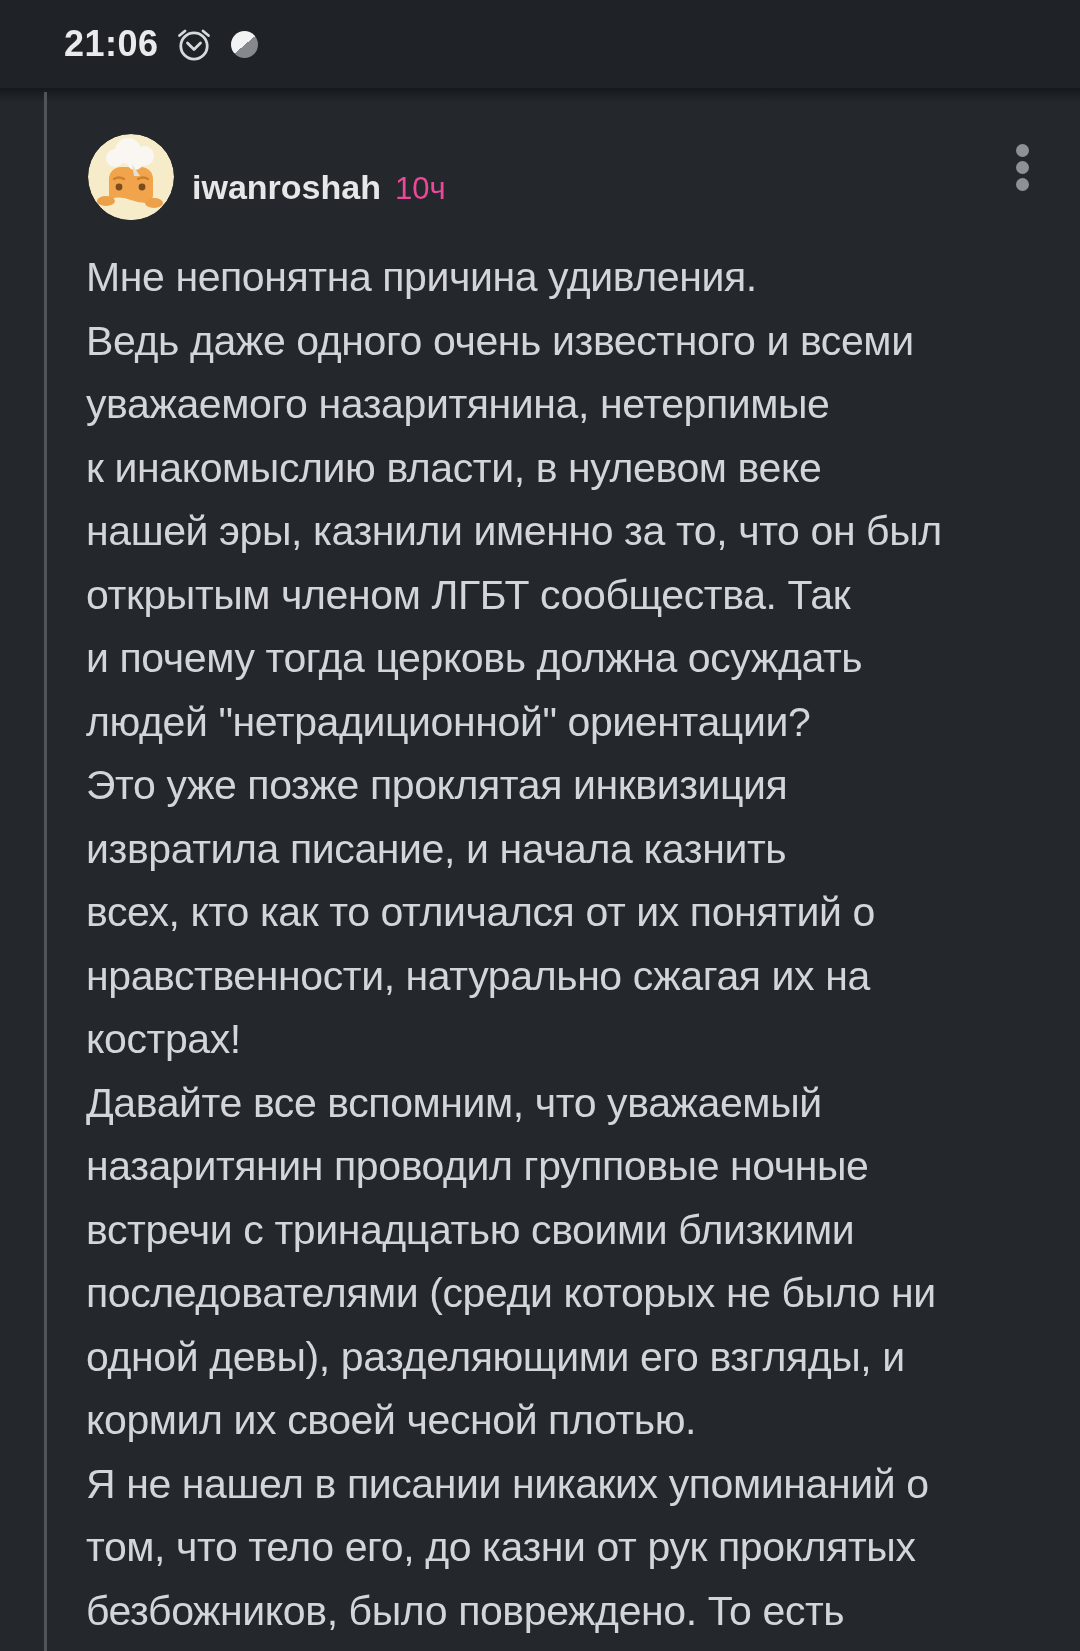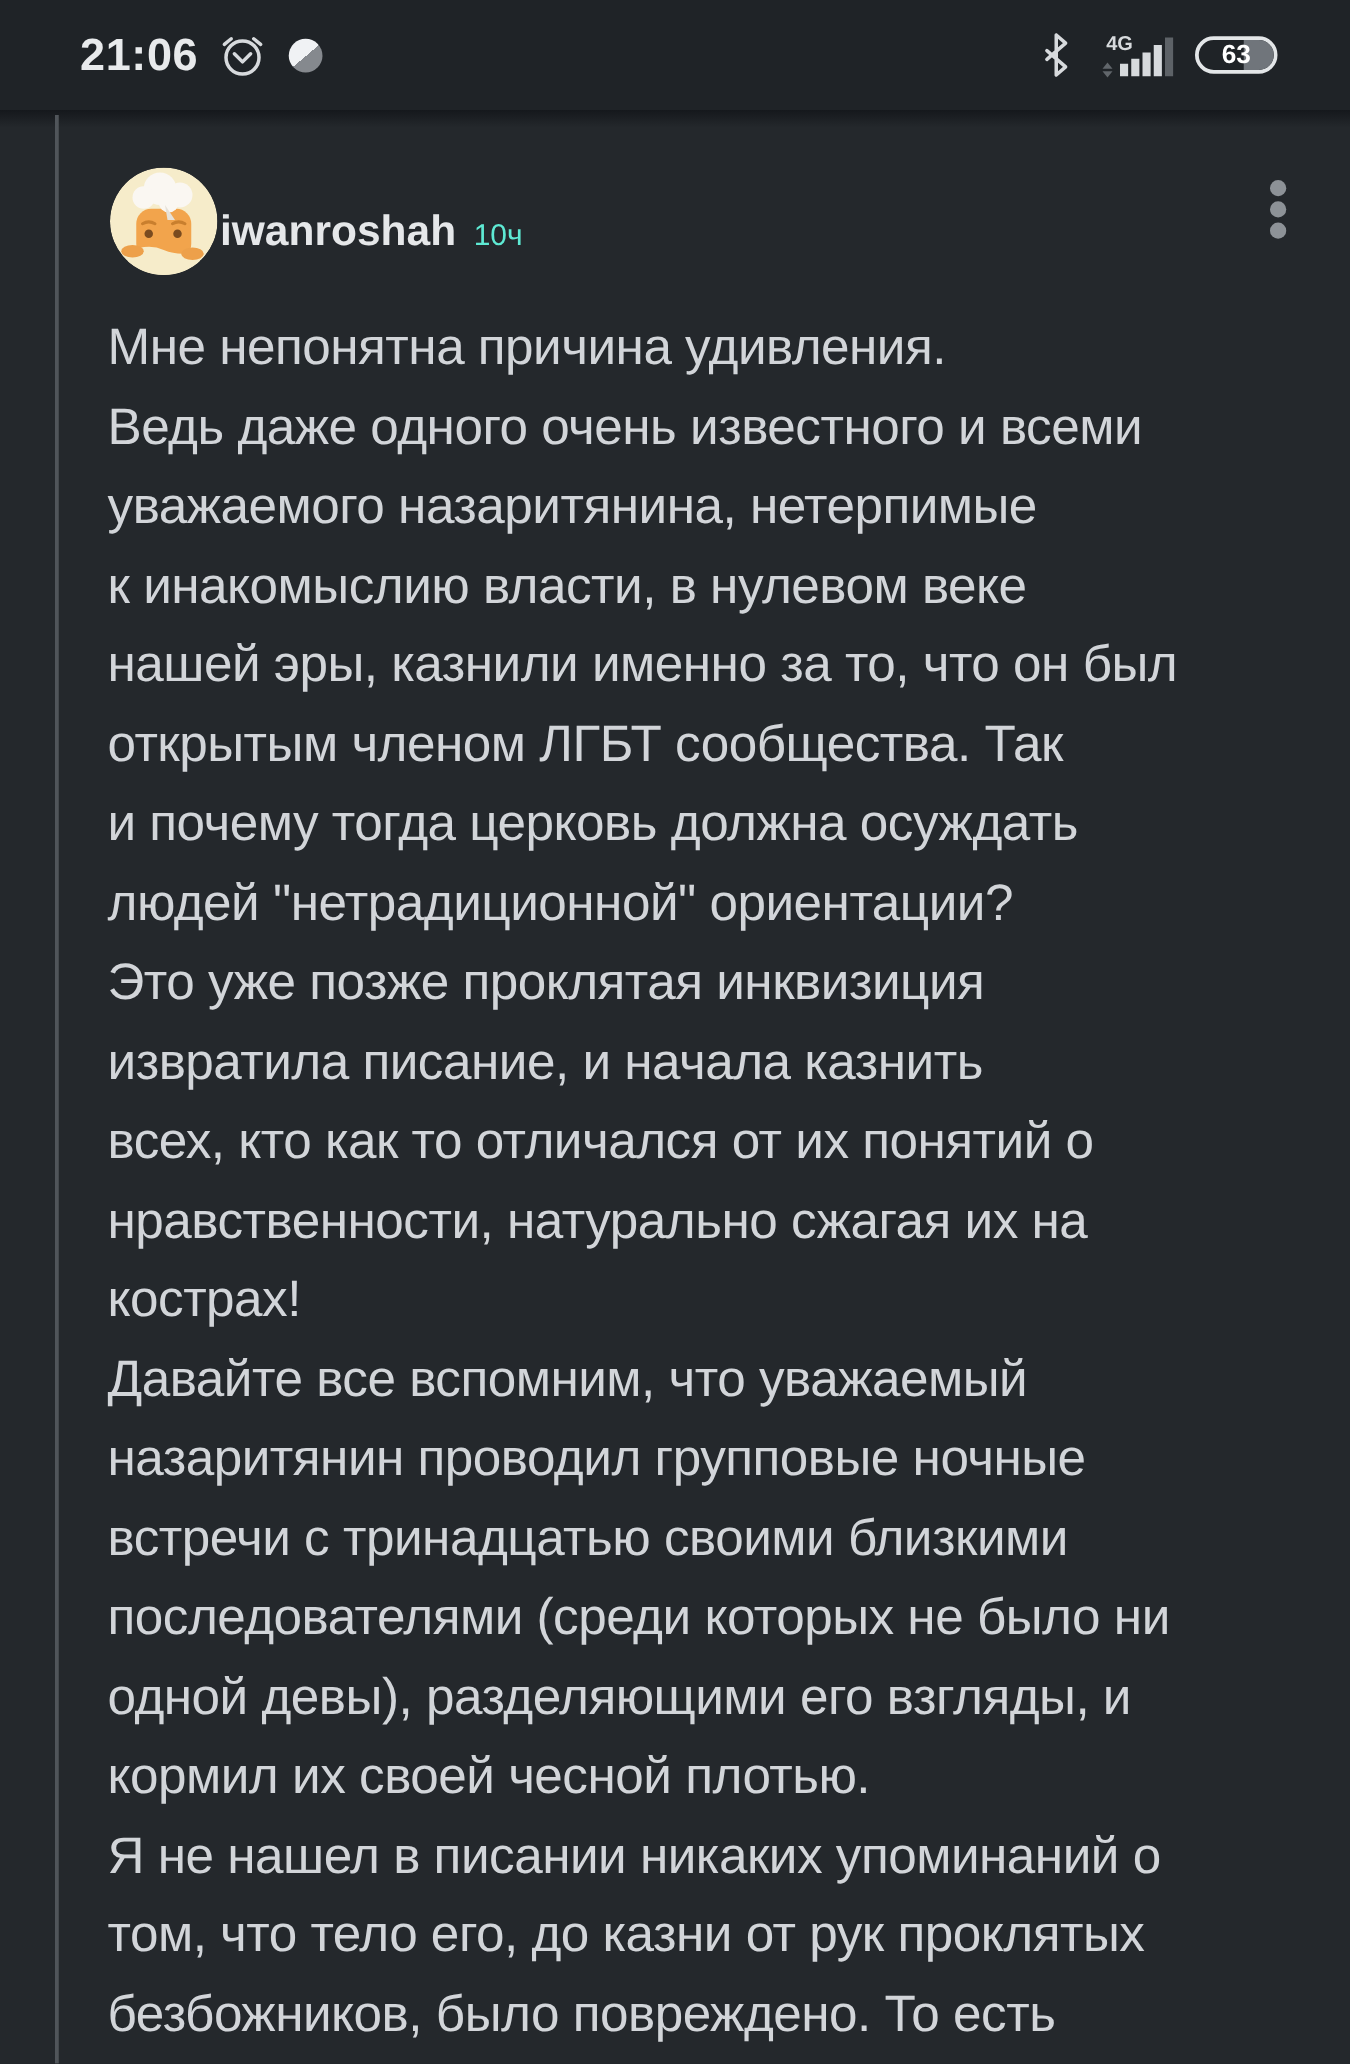--- a/index.html
+++ b/index.html
@@ -57,24 +57,24 @@
   
   .thread-line {
     position: absolute; left: 44px; top: 92px; bottom: 0; width: 3px;
     background: #50555a;
   }
   .avatar {
     position: absolute; left: 88px; top: 134px;
     width: 86px; height: 86px; border-radius: 50%; overflow: hidden;
     cursor: pointer;
   }
-  .header-text { position: absolute; left: 176px; top: 120px; }
+  .header-text { position: absolute; left: 192px; top: 120px; }
   .row1 { display: flex; align-items: baseline; line-height: 42px; }
   .username { font-size: 34px; font-weight: 700; color: #e5e7e9; cursor: pointer; }
-  .time-ago { font-size: 24px; color: #5eead4; margin-left: 14px; margin-top: 48px; }
+  .time-ago { font-size: 31px; color: #ec4899; margin-left: 14px; margin-top: 48px; }
   .row2 { margin-top: 5px; line-height: 38px; font-size: 31px; }
   .reply-prefix { color: #75787c; }
   .reply-target { color: #909398; font-weight: 700; margin-left: 8px; cursor: pointer; }
 
   .kebab {
     position: absolute; left: 1006px; top: 138px;
     padding: 6px 10px; cursor: pointer;
     display: flex; flex-direction: column; align-items: center;
   }
   .kebab i {
@@ -100,43 +100,20 @@
       <span class="sb-time">21:06</span>
       <span class="sb-alarm">
         <svg width="38" height="38" viewBox="0 0 38 38" fill="none">
           <circle cx="19" cy="21" r="13.2" stroke="#d7dadd" stroke-width="2.8"></circle>
           <path d="M10 6 L4.5 10.5" stroke="#d7dadd" stroke-width="2.8" stroke-linecap="round"></path>
           <path d="M28 6 L33.5 10.5" stroke="#d7dadd" stroke-width="2.8" stroke-linecap="round"></path>
           <path d="M12.5 18 L19 24.5 L25.5 18" stroke="#d7dadd" stroke-width="2.8" fill="none" stroke-linecap="round" stroke-linejoin="round"></path>
         </svg>
       </span>
       <span class="sb-moon"></span>
-    </div>
-    <div class="sb-right">
-      <span class="sb-bt">
-        <svg width="26" height="36" viewBox="0 0 26 36" fill="none">
-          <path d="M13 2 V34 M13 2 L20.5 8.5 L5.5 21.5 M13 34 L20.5 27.5 L5.5 14.5" stroke="#d7dadd" stroke-width="2.8" stroke-linejoin="round" stroke-linecap="round"></path>
-        </svg>
-      </span>
-      <span class="sb-signal">
-        <svg width="64" height="38" viewBox="0 0 64 38">
-          <text x="7" y="15" font-size="16" font-weight="700" fill="#d7dadd">4G</text>
-          <path d="M4 30 L8 25 L12 30 Z" fill="#61666b"></path>
-          <path d="M4 32 L8 37 L12 32 Z" fill="#61666b"></path>
-          <rect x="18" y="26" width="6.5" height="10" fill="#d7dadd"></rect>
-          <rect x="27" y="22" width="6.5" height="14" fill="#d7dadd"></rect>
-          <rect x="36" y="17" width="6.5" height="19" fill="#d7dadd"></rect>
-          <rect x="45" y="11" width="6.5" height="25" fill="#d7dadd"></rect>
-          <rect x="54" y="5" width="6.5" height="31" fill="#5d6267"></rect>
-        </svg>
-      </span>
-      <span class="battery">
-        <span class="battery-fill"></span>
-        <span class="battery-num">63</span>
-      </span>
     </div>
   </header>
   <div class="seam"></div>
 
   <div class="thread-line"></div>
 
   <div class="avatar">
     <svg width="86" height="86" viewBox="0 0 86 86">
       <circle cx="43" cy="43" r="43" fill="#f6ecca"></circle>
       <rect x="21" y="33" width="44" height="40" rx="12" fill="#f2a44c"></rect>

